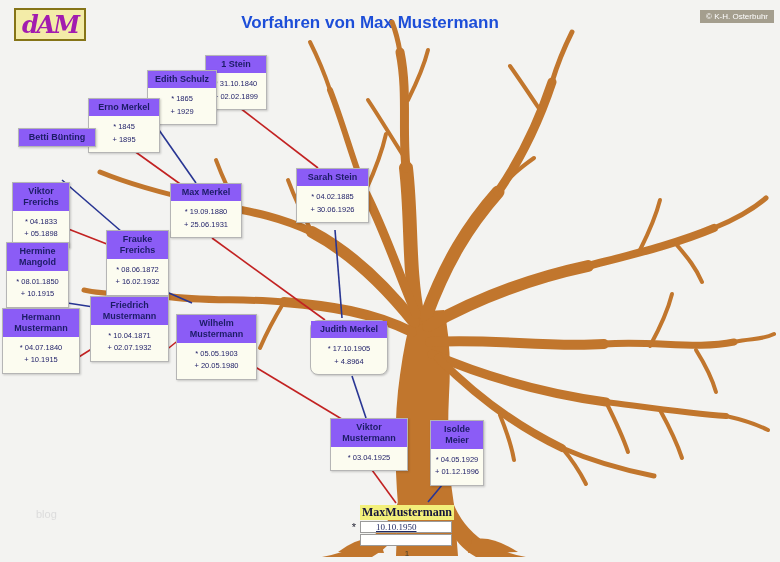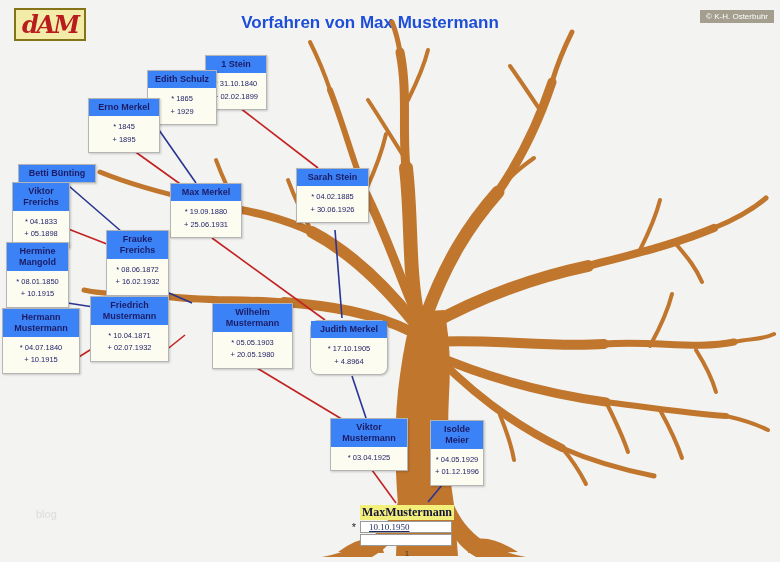--- a/index.html
+++ b/index.html
@@ -7,21 +7,21 @@
     width:780px;height:562px;position:relative;overflow:hidden;
     background:#f3f3f1;
     font-family:"Liberation Sans", sans-serif;
   }
   
   .logo{
     position:absolute;left:14px;top:8px;width:72px;height:33px;
     background:#f3eca8;border:2px solid #857417;box-sizing:border-box;
     display:flex;align-items:center;justify-content:center;
     font-family:"DejaVu Serif", serif;font-weight:bold;font-style:italic;
-    font-size:24px;color:#b91c1c;letter-spacing:-2px;
+    font-size:24px;color:#a21caf;letter-spacing:-2px;
   }
   .title{
     position:absolute;top:13px;left:0;right:40px;text-align:center;
     font-size:17px;font-weight:bold;color:#1d4ed8;
   }
   .badge{
     position:absolute;top:10px;right:6px;
     background:#a49e8e;color:#ffffff;font-size:8px;
     padding:2px 6px;border-radius:0;
   }
@@ -31,38 +31,38 @@
   }
   
   .tree-svg{position:absolute;left:0;top:0;z-index:1;}
   
   .card{
     position:absolute;z-index:5;box-sizing:border-box;
     border:1px solid #b5b5b5;background:#fcfcf0;text-align:center;
     box-shadow:1px 1px 2px rgba(0,0,0,0.18);
   }
   .card .name{
-    background:#3b82f6;font-weight:bold;font-size:9px;line-height:1.2;
+    background:#8b5cf6;font-weight:bold;font-size:9px;line-height:1.2;
     color:#1c1c66;padding:3px 1px;
   }
   .card .dates{
     font-size:7.5px;color:#23236a;line-height:1.7;padding:5px 1px 6px;
   }
   .a0{left:205px;top:55px;width:62px;}
   .a1{left:147px;top:70px;width:70px;}
   .a2{left:88px;top:98px;width:72px;}
-  .a3{left:18px;top:128px;width:78px;margin-top:36px;}
+  .a3{left:18px;top:128px;width:78px;}
   .a4{left:12px;top:182px;width:58px;}
   .a5{left:170px;top:183px;width:72px;}
   .a6{left:296px;top:168px;width:73px;}
   .a7{left:6px;top:242px;width:63px;}
   .a8{left:106px;top:230px;width:63px;}
   .a9{left:2px;top:308px;width:78px;}
   .a10{left:90px;top:296px;width:79px;}
-  .a11{left:176px;top:303px;width:81px;margin-left:36px;}
+  .a11{left:176px;top:314px;width:81px;}
   .a12{left:310px;top:320px;width:78px;border-radius:8px;}
   .a13{left:330px;top:418px;width:78px;}
   .a14{left:430px;top:420px;width:54px;}
   
   .root-person{
     position:absolute;left:348px;top:502px;width:118px;z-index:6;
     text-align:center;
   }
   .root-person .rname{
     display:inline-block;background:#f2ef7a;
@@ -70,21 +70,21 @@
     font-size:12px;color:#14143c;padding:0 2px;
   }
   .root-row{display:flex;align-items:center;margin-top:1px;}
   .birth-symbol{
     font-size:11px;color:#223;width:12px;flex:0 0 12px;
   }
   .field{
     box-sizing:border-box;width:92px;height:12px;background:#ffffff;
     border:1px solid #9a9a9a;text-align:left;
     font-family:"Liberation Serif", serif;font-size:9px;color:#222a66;
-    line-height:11px;padding-left:8px;
+    line-height:11px;padding-left:15px;
   }
   .field.u{text-decoration:underline;}
   .field.second{margin-left:12px;margin-top:1px;}
   .page-number{
     margin-top:3px;font-size:8px;color:#44402e;
   }
 </style>
 </head>
 <body>
 

